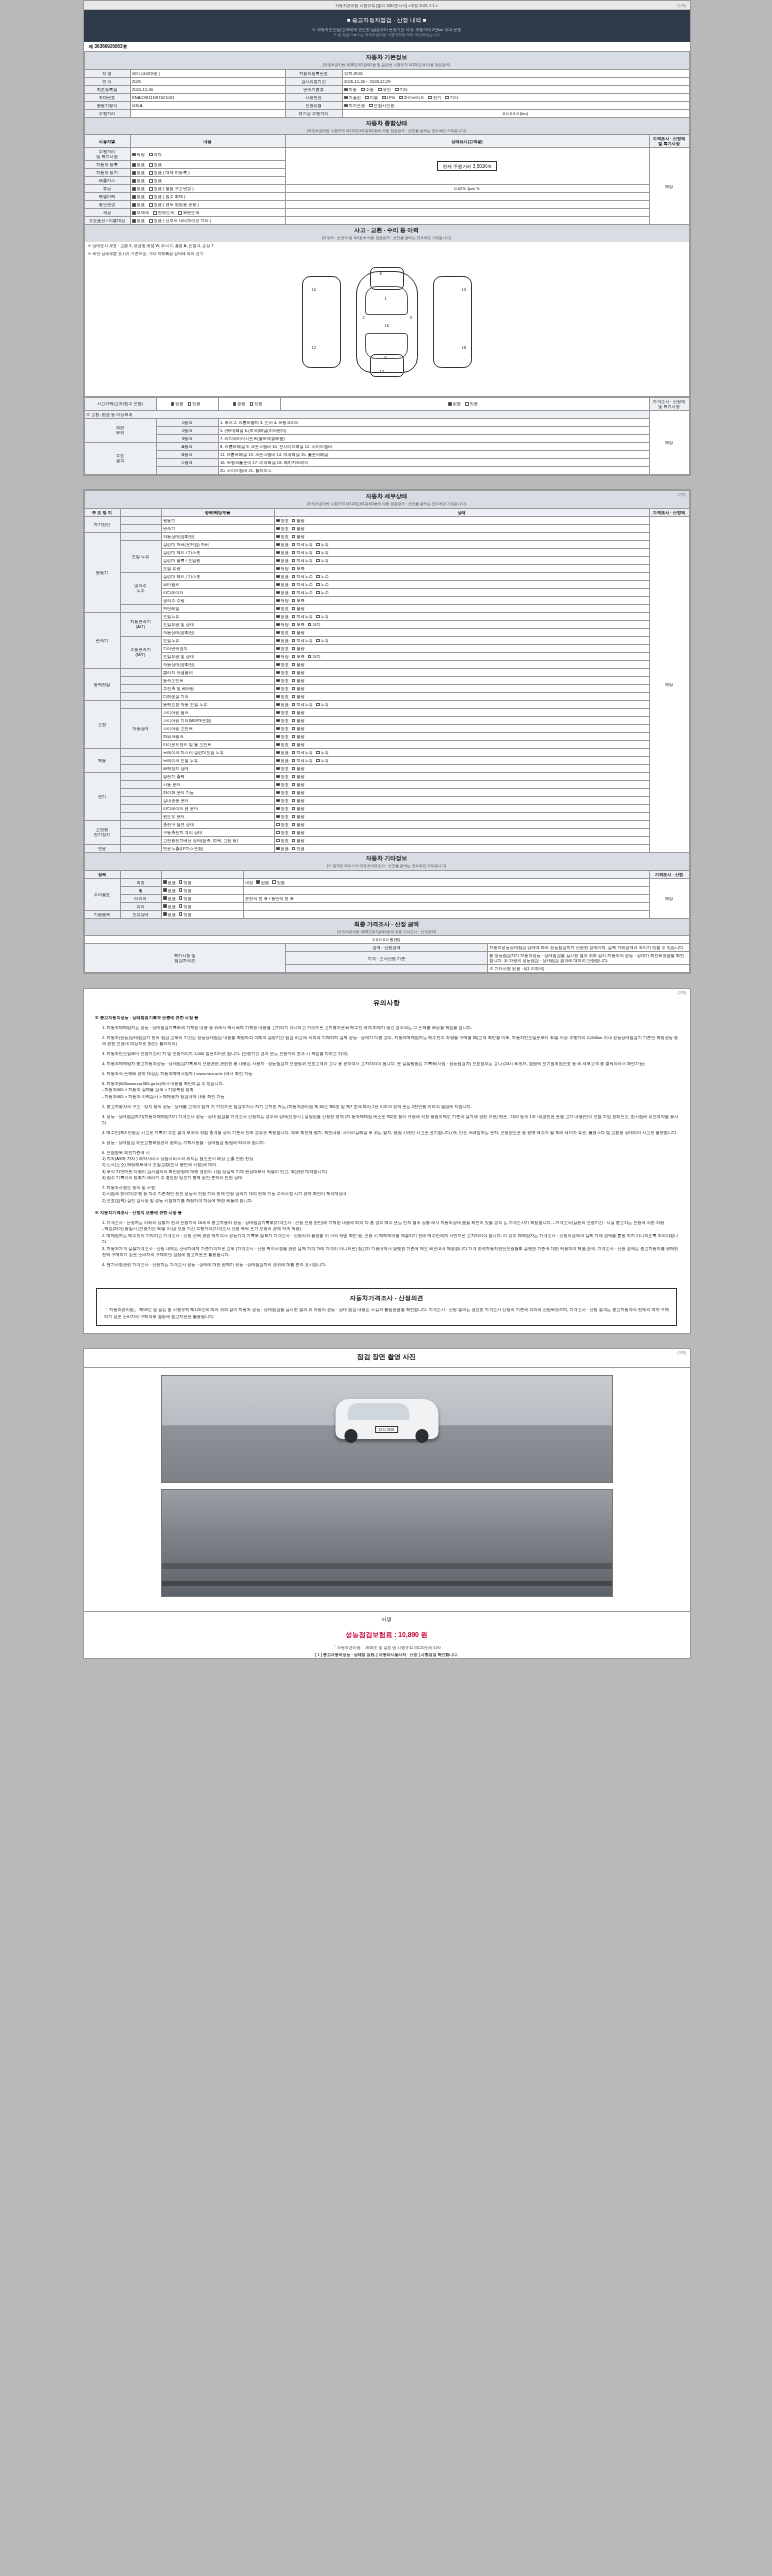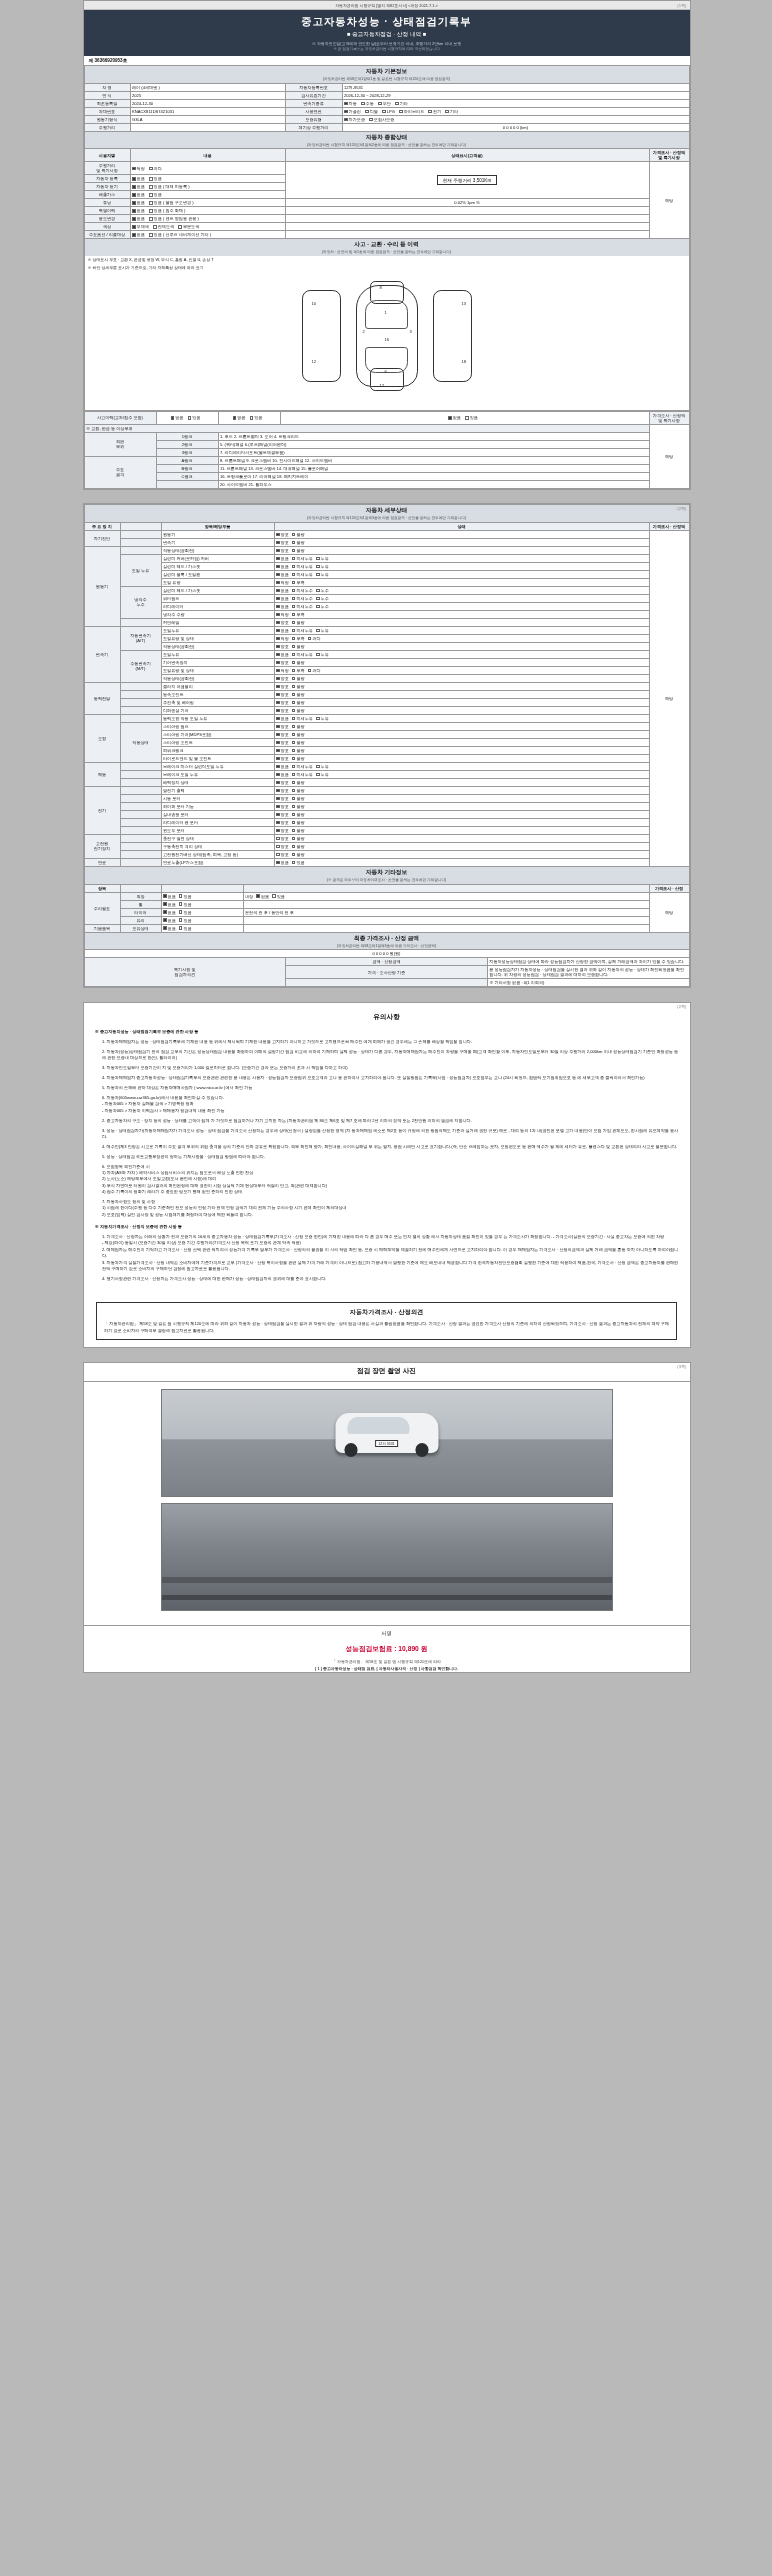--- a/index.html
+++ b/index.html
@@ -95,21 +95,20 @@
   .sigcell { text-align:center; font-size:4.1px; }
 </style>
 </head>
 <body>
 
 <div class="page sheet">
   <span class="pg-mark">(1쪽)</span>
   <div class="topnote">자동차관리법 시행규칙 [별지 제82호서식] &lt;개정 2021.7.1.&gt;</div>
 
   <div class="titlebar">
-    <div class="t1">중고자동차성능 · 상태점검기록부</div>
     <div class="t2">■ 중고자동차점검 · 산정 내역 ■</div>
     <div class="t3">※ 자동차인도일(고객에게 인도한 날)로부터 보증기간 이내, 주행거리 2만km 이내 보증</div>
     <div class="t4">※ 본 점검기록부는 자동차관리법 시행규칙에 따라 작성되었습니다</div>
   </div>
 
   <div class="docnum">제 36366920953호</div>
 
   <div class="sechead">
     <span>자동차 기본정보</span>
     <span class="sub">(자동차관리법 제58조제1항제1호 및 같은법 시행규칙 제120조에 따른 점검항목)</span>

